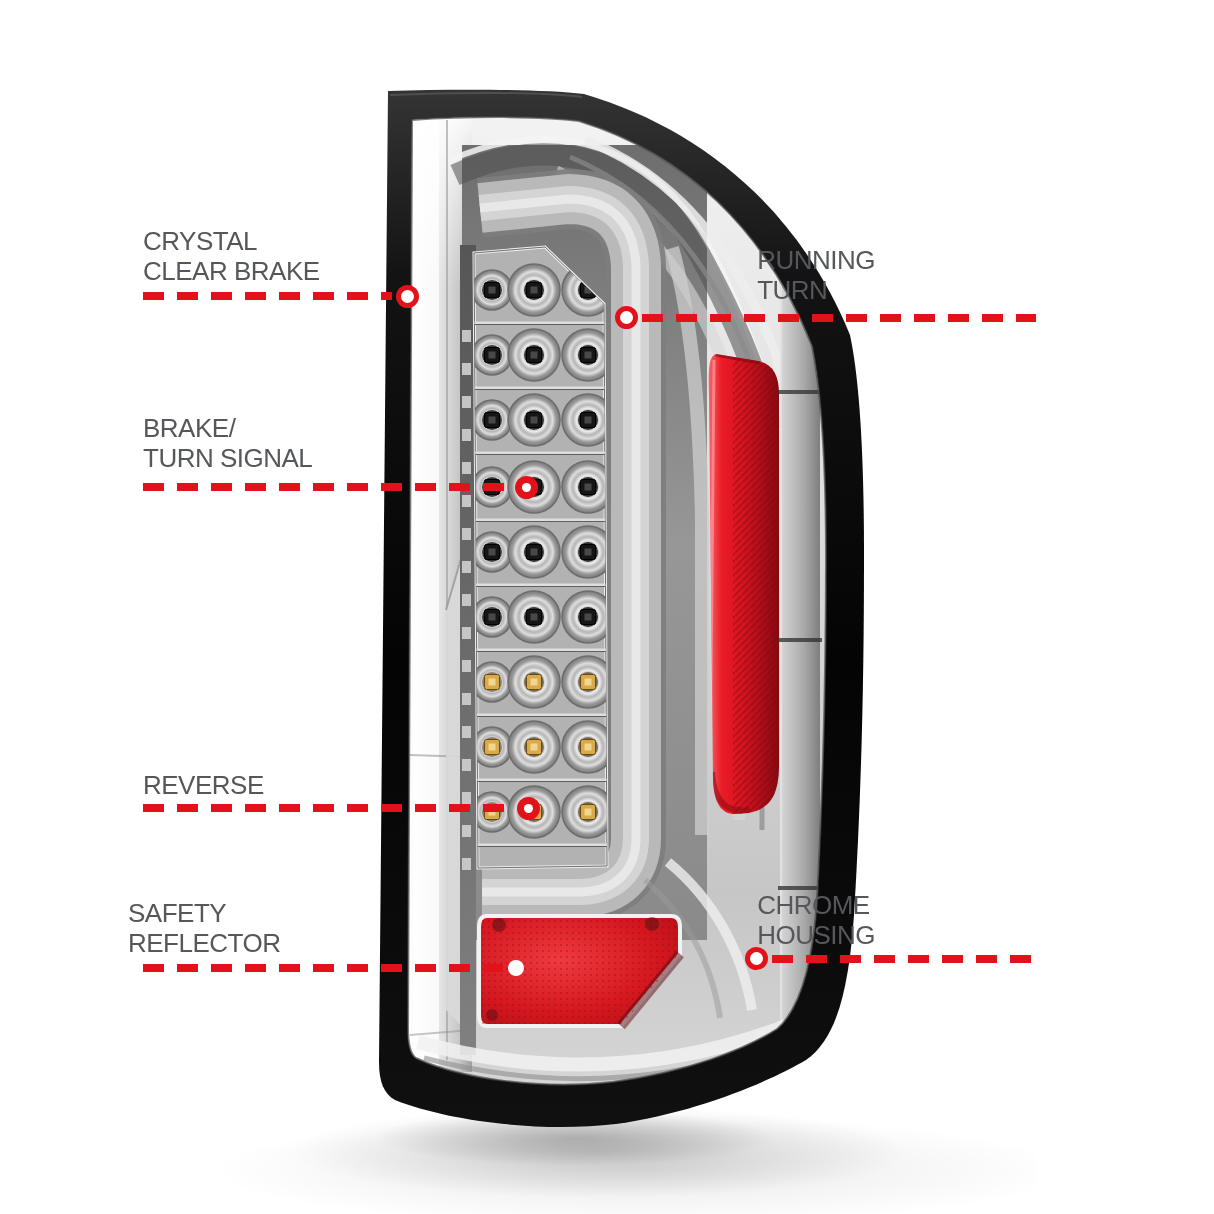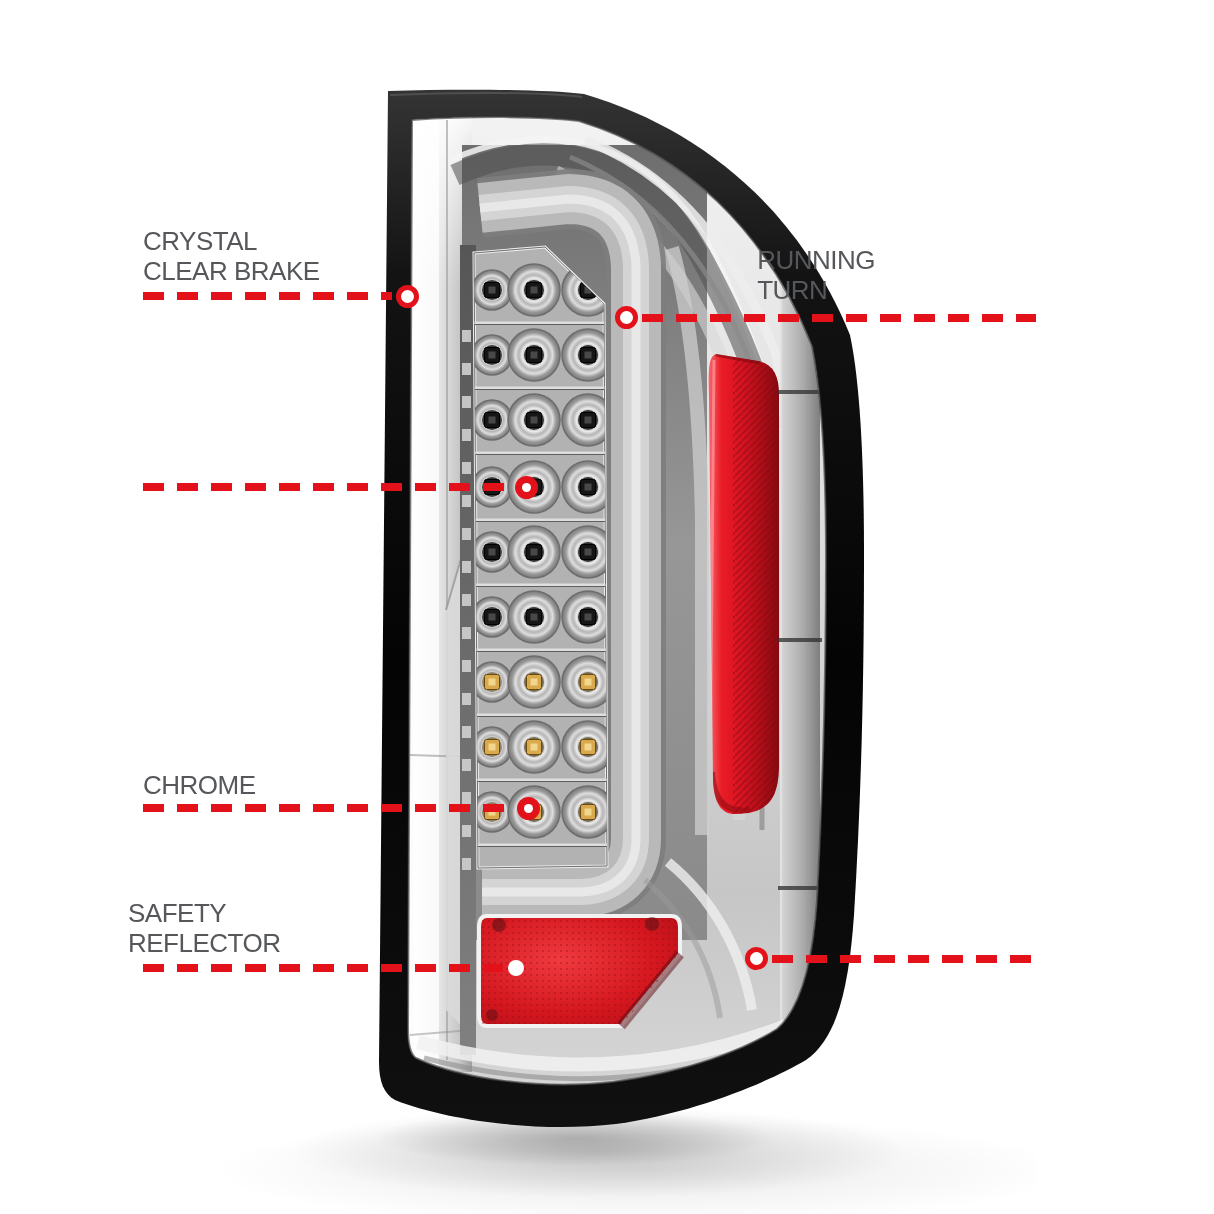--- a/index.html
+++ b/index.html
@@ -356,43 +356,51 @@
              C 542,1090 460,1079 416,1058 C 410,1054 408,1044 408,1028 Z" fill="none" stroke="#494949" stroke-width="2" opacity="0.7"></path>
   </svg>
 
   <div class="callout" style="left:143px;top:226px;">
     <div>CRYSTAL</div>
     <div>CLEAR BRAKE</div>
   </div>
   <div class="leader" style="left:143px;top:292px;width:249px;"></div>
   <div class="marker ring" style="left:396px;top:285px;"></div>
 
+  <div class="callout" style="left:143px;top:413px;">
+    <div>BRAKE/</div>
+    <div>TURN SIGNAL</div>
+  </div>
   <div class="leader" style="left:143px;top:483px;width:369px;"></div>
   <div class="marker dotring" style="left:515px;top:476px;">
     <div class="core"></div>
   </div>
 
   <div class="callout" style="left:143px;top:770px;">
-    <div>CHROME</div>
+    <div>REVERSE</div>
   </div>
   <div class="leader" style="left:143px;top:804px;width:371px;"></div>
   <div class="marker dotring" style="left:517px;top:797px;">
     <div class="core"></div>
   </div>
 
   <div class="callout" style="left:128px;top:898px;">
     <div>SAFETY</div>
     <div>REFLECTOR</div>
   </div>
   <div class="leader" style="left:143px;top:964px;width:360px;"></div>
   <div class="marker dot" style="left:508px;top:960px;"></div>
 
   <div class="callout right" style="right:161px;top:245px;">
     <div>RUNNING</div>
     <div>TURN</div>
   </div>
   <div class="leader" style="left:642px;top:314px;width:411px;"></div>
   <div class="marker ring" style="left:615px;top:306px;"></div>
 
+  <div class="callout right" style="right:161px;top:890px;">
+    <div>CHROME</div>
+    <div>HOUSING</div>
+  </div>
   <div class="leader" style="left:772px;top:955px;width:281px;"></div>
   <div class="marker ring" style="left:745px;top:947px;"></div>
 
 </div>
 
 </body></html>

